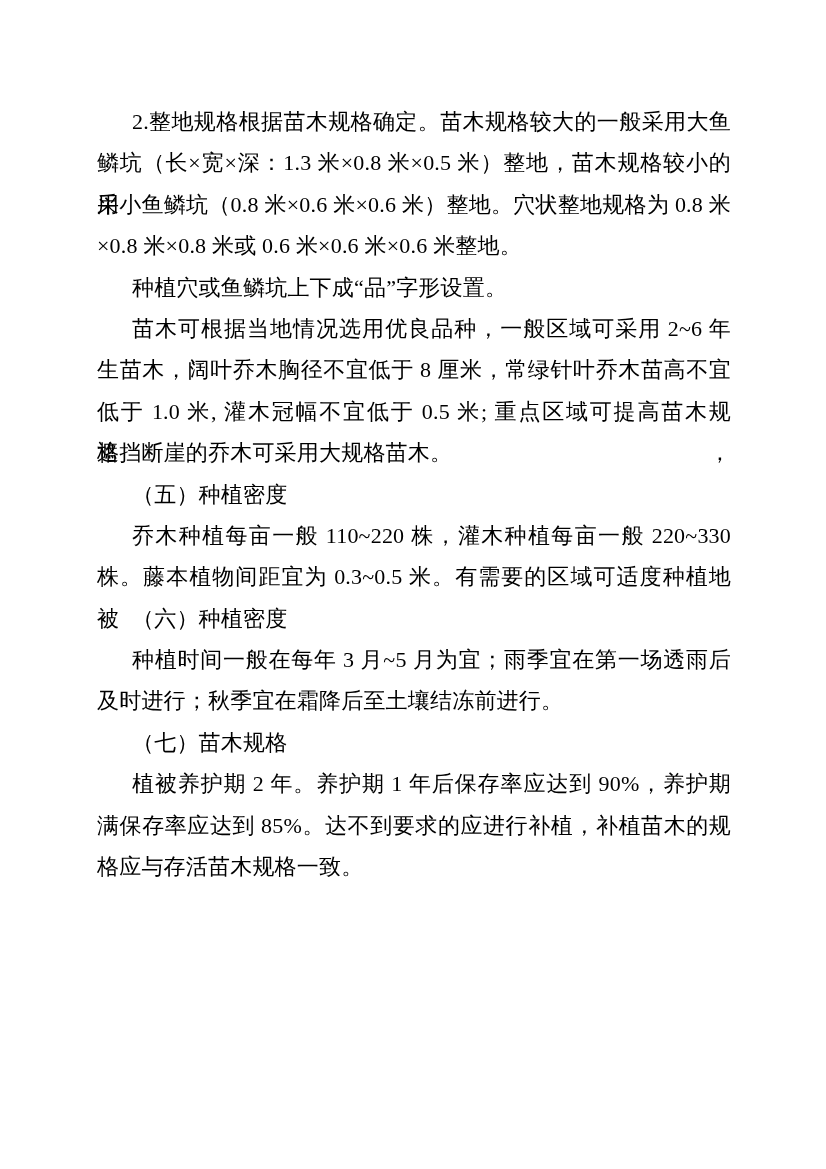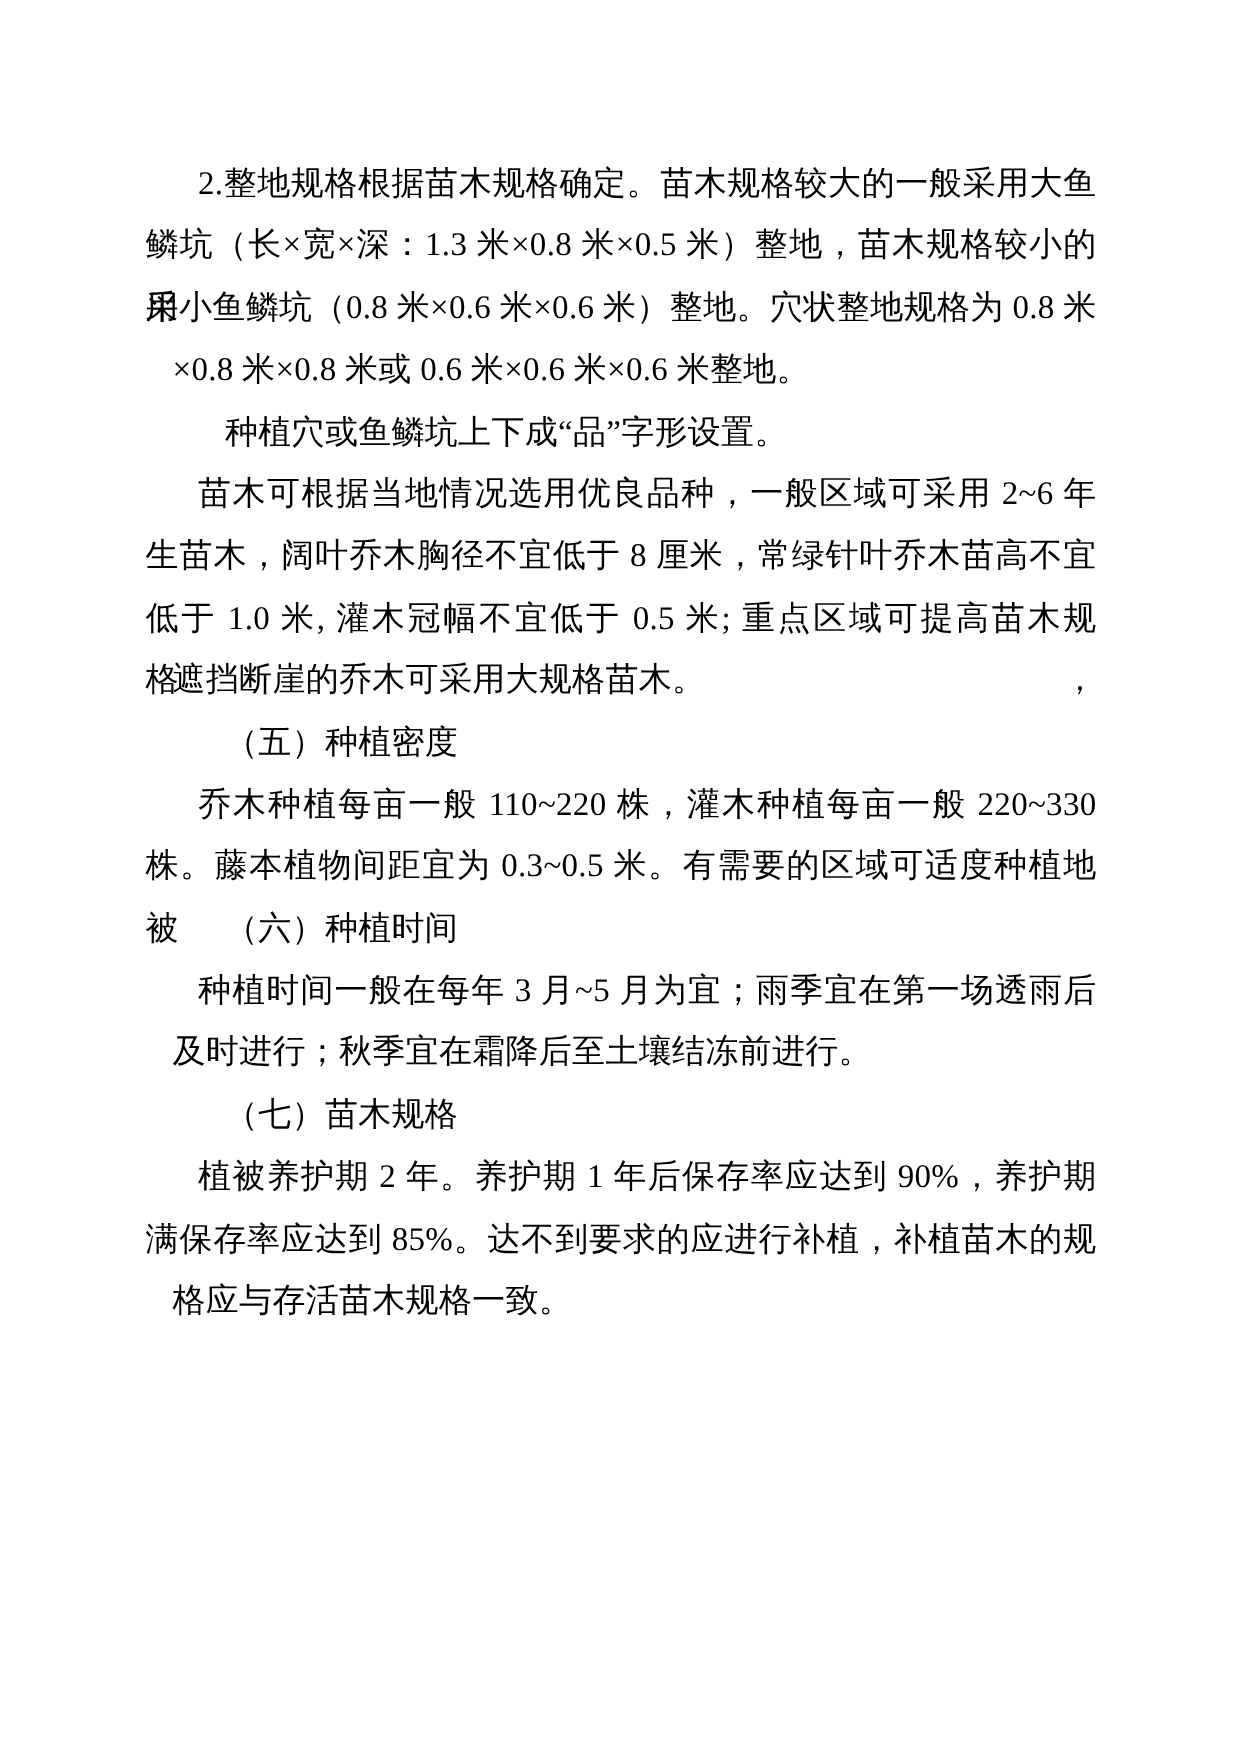--- a/index.html
+++ b/index.html
@@ -33,21 +33,20 @@
     white-space: normal;
     text-align: justify;
     text-align-last: justify;
     letter-spacing: 0.2px;
   }
   .line.indent {
     text-indent: 35px;
   }
   .line.last {
     text-align-last: left;
-    margin-left: 18px;
   }
 </style>
 </head>
 <body>
 
 <div class="page">
   <div class="content">
 
     <div class="paragraph">
       <div class="line indent">2.整地规格根据苗木规格确定。苗木规格较大的一般采用大鱼</div>
@@ -71,21 +70,21 @@
     <div class="paragraph">
       <div class="line indent last">（五）种植密度</div>
     </div>
 
     <div class="paragraph">
       <div class="line indent">乔木种植每亩一般 110~220 株，灌木种植每亩一般 220~330</div>
       <div class="line">株。藤本植物间距宜为 0.3~0.5 米。有需要的区域可适度种植地被</div>
     </div>
 
     <div class="paragraph">
-      <div class="line indent last">（六）种植时间</div>
+      <div class="line indent last">（六）种植密度</div>
     </div>
 
     <div class="paragraph">
       <div class="line indent">种植时间一般在每年 3 月~5 月为宜；雨季宜在第一场透雨后</div>
       <div class="line last">及时进行；秋季宜在霜降后至土壤结冻前进行。</div>
     </div>
 
     <div class="paragraph">
       <div class="line indent last">（七）苗木规格</div>
     </div>

